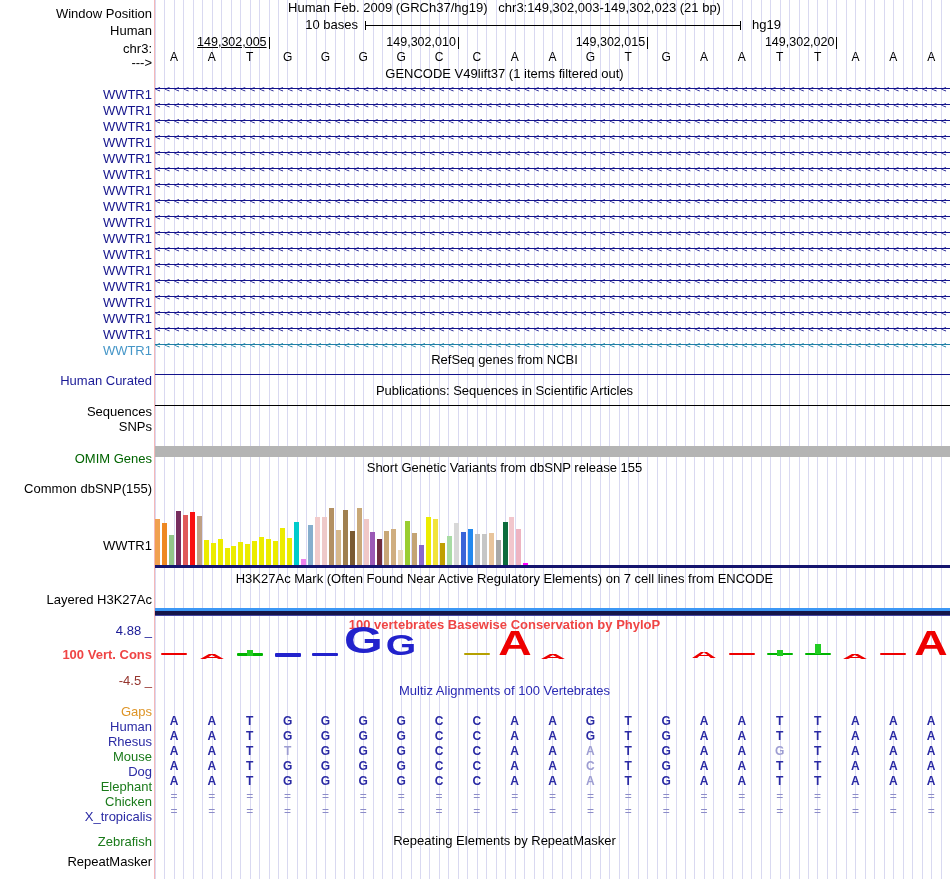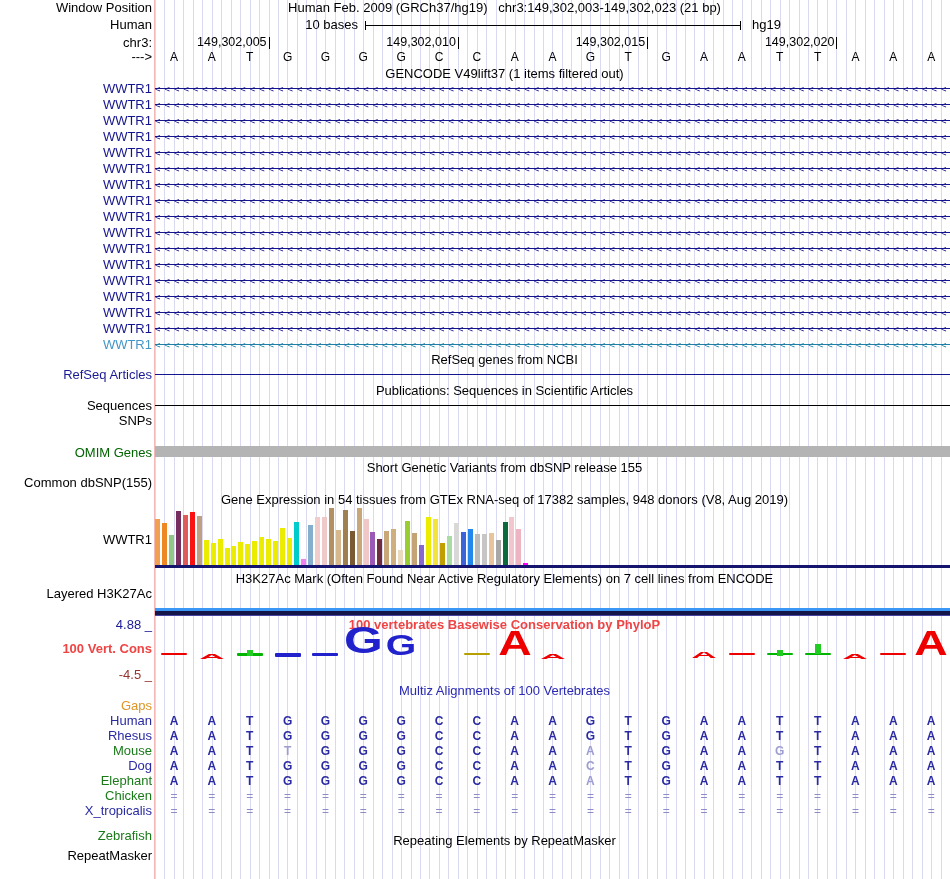--- a/index.html
+++ b/index.html
@@ -8,21 +8,21 @@
     font-family:"Liberation Sans","DejaVu Sans",sans-serif;
     font-size:13px;color:#000;background:#fff;
   }
   .abs{position:absolute;}
   
   #gridlines{
     left:155px;top:0;width:795px;height:879px;
     background:repeating-linear-gradient(to right,#d9d9f1 0 1px,transparent 1px 9.464px);
   }
   #left-boundary{left:154px;top:0;width:1px;height:879px;background:#f5b8b8;}
-  .gutter-label{right:798px;white-space:nowrap;text-align:right;height:14px;line-height:14px;}
+  .gutter-label{right:798px;white-space:nowrap;text-align:right;height:14px;line-height:14px;margin-top:6px;}
   .track-title{left:155px;width:699px;text-align:center;height:14px;line-height:14px;white-space:pre;}
   .navy{color:#1a1a96;}
   .blue-label{color:#ef4444;font-weight:bold;}
   .darkred-label{color:#95352e;}
   .gene-row{left:155px;width:795px;height:16px;overflow:hidden;}
   .gene-row .line{position:absolute;left:0;top:7px;width:795px;height:1px;}
   .gene-row .arrows{
     position:absolute;left:0;top:0;width:795px;height:16px;line-height:16px;
     font-family:"DejaVu Sans Mono","Liberation Mono",monospace;font-size:9px;
     letter-spacing:4.05px;overflow:hidden;white-space:nowrap;
@@ -60,21 +60,21 @@
 
   <div class="abs gutter-label" style="top:18px;">Human</div>
   <div class="abs" style="top:18px;right:592px;white-space:nowrap;height:14px;line-height:14px;">10 bases</div>
   <div class="abs" id="scale-line" style="left:365px;top:25px;width:376px;"></div>
   <div class="abs scale-end" style="left:365px;top:21px;"></div>
   <div class="abs scale-end" style="left:740px;top:21px;"></div>
   <div class="abs" style="left:752px;top:18px;height:14px;line-height:14px;">hg19</div>
 
   <div class="abs gutter-label" style="top:36px;">chr3:</div>
   <div class="abs" id="ruler-ticks" style="left:0;top:36px;width:950px;height:13px;">
-      <div class="abs ruler-num" style="right: 683.429px; top: 0px;">149,302,005</div>
+      <div class="abs ruler-num" style="right: 683.429px; top: 0px; text-decoration: underline;">149,302,005</div>
       <div class="abs ruler-tick" style="left: 268.571px; top: 1px;"></div>
       <div class="abs ruler-num" style="right: 494.143px; top: 0px;">149,302,010</div>
       <div class="abs ruler-tick" style="left: 457.857px; top: 1px;"></div>
       <div class="abs ruler-num" style="right: 304.857px; top: 0px;">149,302,015</div>
       <div class="abs ruler-tick" style="left: 647.143px; top: 1px;"></div>
       <div class="abs ruler-num" style="right: 115.571px; top: 0px;">149,302,020</div>
       <div class="abs ruler-tick" style="left: 836.429px; top: 1px;"></div>
     </div>
 
   <div class="abs gutter-label" style="top:50px;">---&gt;</div>
@@ -185,35 +185,34 @@
         <div class="arrows" style="color: rgb(20, 20, 140);">&lt;&lt;&lt;&lt;&lt;&lt;&lt;&lt;&lt;&lt;&lt;&lt;&lt;&lt;&lt;&lt;&lt;&lt;&lt;&lt;&lt;&lt;&lt;&lt;&lt;&lt;&lt;&lt;&lt;&lt;&lt;&lt;&lt;&lt;&lt;&lt;&lt;&lt;&lt;&lt;&lt;&lt;&lt;&lt;&lt;&lt;&lt;&lt;&lt;&lt;&lt;&lt;&lt;&lt;&lt;&lt;&lt;&lt;&lt;&lt;&lt;&lt;&lt;&lt;&lt;&lt;&lt;&lt;&lt;&lt;&lt;&lt;&lt;&lt;&lt;&lt;&lt;&lt;&lt;&lt;&lt;&lt;&lt;&lt;</div>
       </div>
       <div class="abs gutter-label" style="top: 338px; color: rgb(69, 150, 200);">WWTR1</div>
       <div class="abs gene-row" style="top: 337px;">
         <div class="line" style="background: rgb(31, 127, 166);"></div>
         <div class="arrows" style="color: rgb(31, 127, 166);">&lt;&lt;&lt;&lt;&lt;&lt;&lt;&lt;&lt;&lt;&lt;&lt;&lt;&lt;&lt;&lt;&lt;&lt;&lt;&lt;&lt;&lt;&lt;&lt;&lt;&lt;&lt;&lt;&lt;&lt;&lt;&lt;&lt;&lt;&lt;&lt;&lt;&lt;&lt;&lt;&lt;&lt;&lt;&lt;&lt;&lt;&lt;&lt;&lt;&lt;&lt;&lt;&lt;&lt;&lt;&lt;&lt;&lt;&lt;&lt;&lt;&lt;&lt;&lt;&lt;&lt;&lt;&lt;&lt;&lt;&lt;&lt;&lt;&lt;&lt;&lt;&lt;&lt;&lt;&lt;&lt;&lt;&lt;&lt;</div>
       </div>
     </div>
 
   <div class="abs track-title" style="top:353px;">RefSeq genes from NCBI</div>
-  <div class="abs gutter-label navy" style="top:368px;">RefSeq Articles</div>
+  <div class="abs gutter-label navy" style="top:368px;">Human Curated</div>
   <div class="abs hline" style="top:374px;background:#14148c;"></div>
 
   <div class="abs track-title" style="top:384px;">Publications: Sequences in Scientific Articles</div>
   <div class="abs gutter-label" style="top:399px;">Sequences</div>
   <div class="abs hline" style="top:405px;background:#000;"></div>
   <div class="abs gutter-label" style="top:414px;">SNPs</div>
 
   <div class="abs gutter-label" style="top:446px;color:#006400;">OMIM Genes</div>
   <div class="abs" id="omim-bar" style="top:446px;"></div>
 
   <div class="abs track-title" style="top:461px;">Short Genetic Variants from dbSNP release 155</div>
   <div class="abs gutter-label" style="top:476px;">Common dbSNP(155)</div>
 
-  <div class="abs track-title" style="top:493px;">Gene Expression in 54 tissues from GTEx RNA-seq of 17382 samples, 948 donors (V8, Aug 2019)</div>
   <div class="abs gutter-label" style="top:533px;">WWTR1</div>
   <div class="abs" id="gtex-chart" style="top:508px;">
       <div class="gtex-bar" style="left: 0px; height: 45.6px; background: rgb(240, 160, 80);"></div>
       <div class="gtex-bar" style="left: 6.95px; height: 42.18px; background: rgb(238, 136, 34);"></div>
       <div class="gtex-bar" style="left: 13.9px; height: 29.64px; background: rgb(146, 198, 137);"></div>
       <div class="gtex-bar" style="left: 20.85px; height: 53.58px; background: rgb(119, 45, 94);"></div>
       <div class="gtex-bar" style="left: 27.8px; height: 50.16px; background: rgb(224, 90, 90);"></div>
       <div class="gtex-bar" style="left: 34.75px; height: 53.01px; background: rgb(250, 17, 17);"></div>
       <div class="gtex-bar" style="left: 41.7px; height: 49.02px; background: rgb(191, 160, 132);"></div>
       <div class="gtex-bar" style="left: 48.65px; height: 25.08px; background: rgb(236, 236, 0);"></div>

